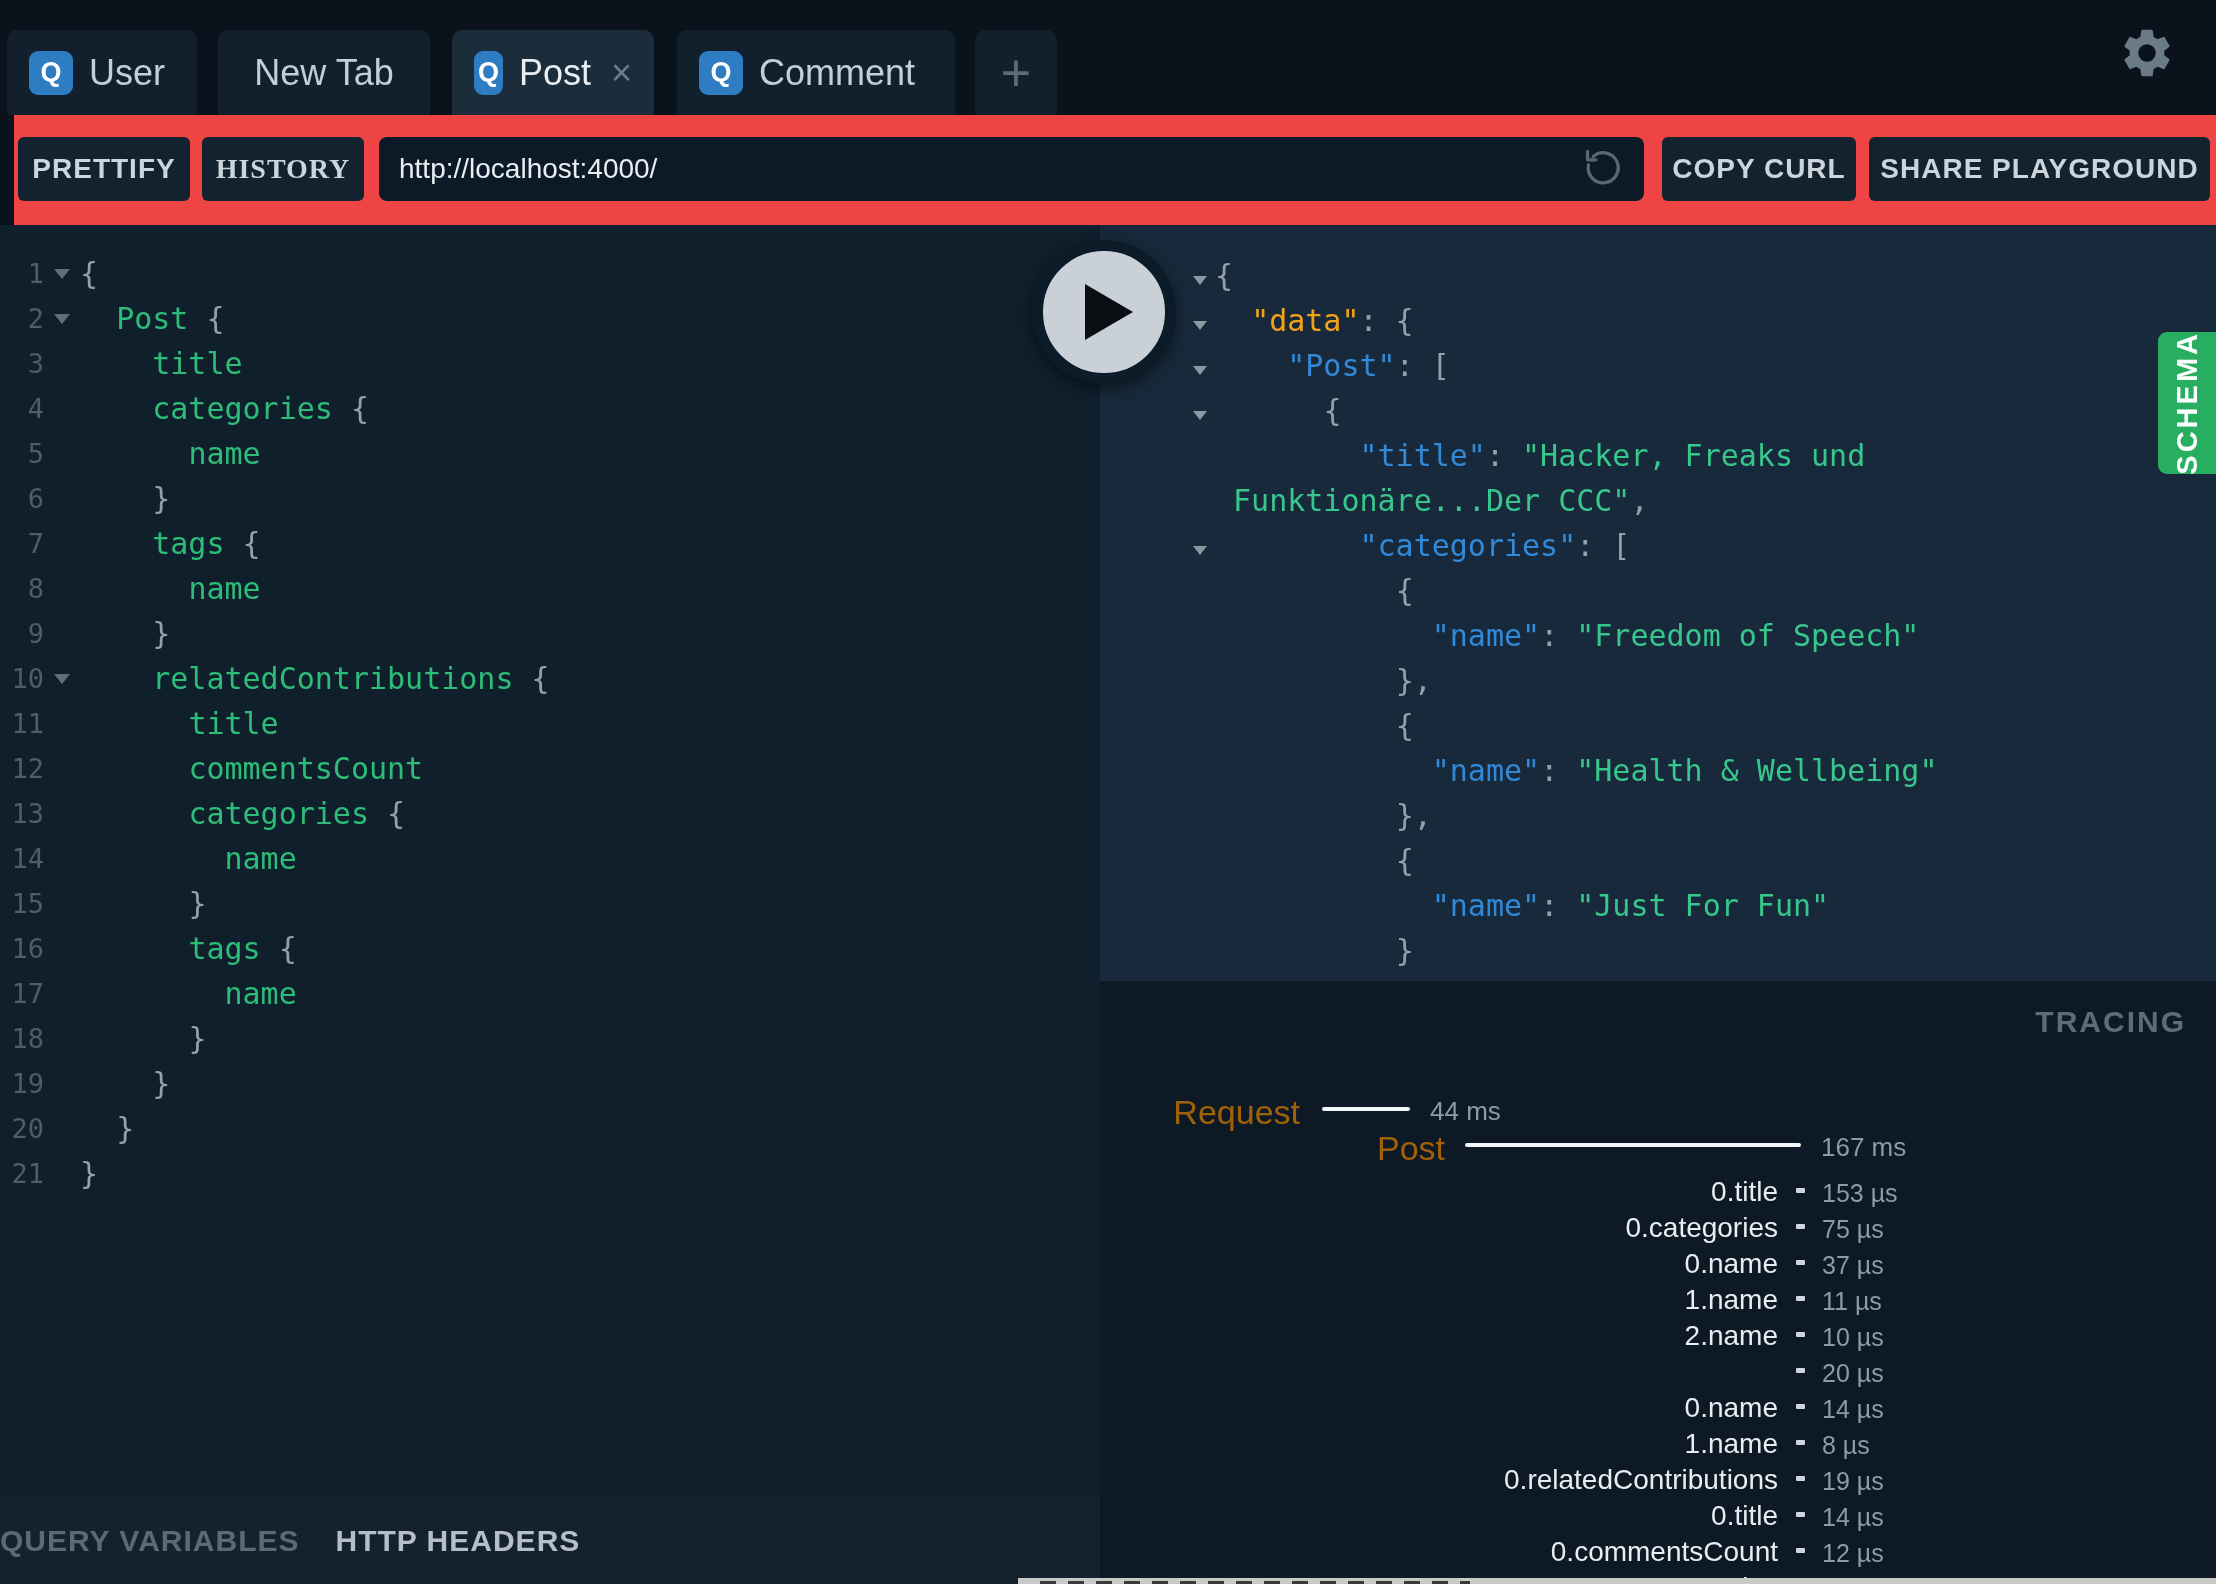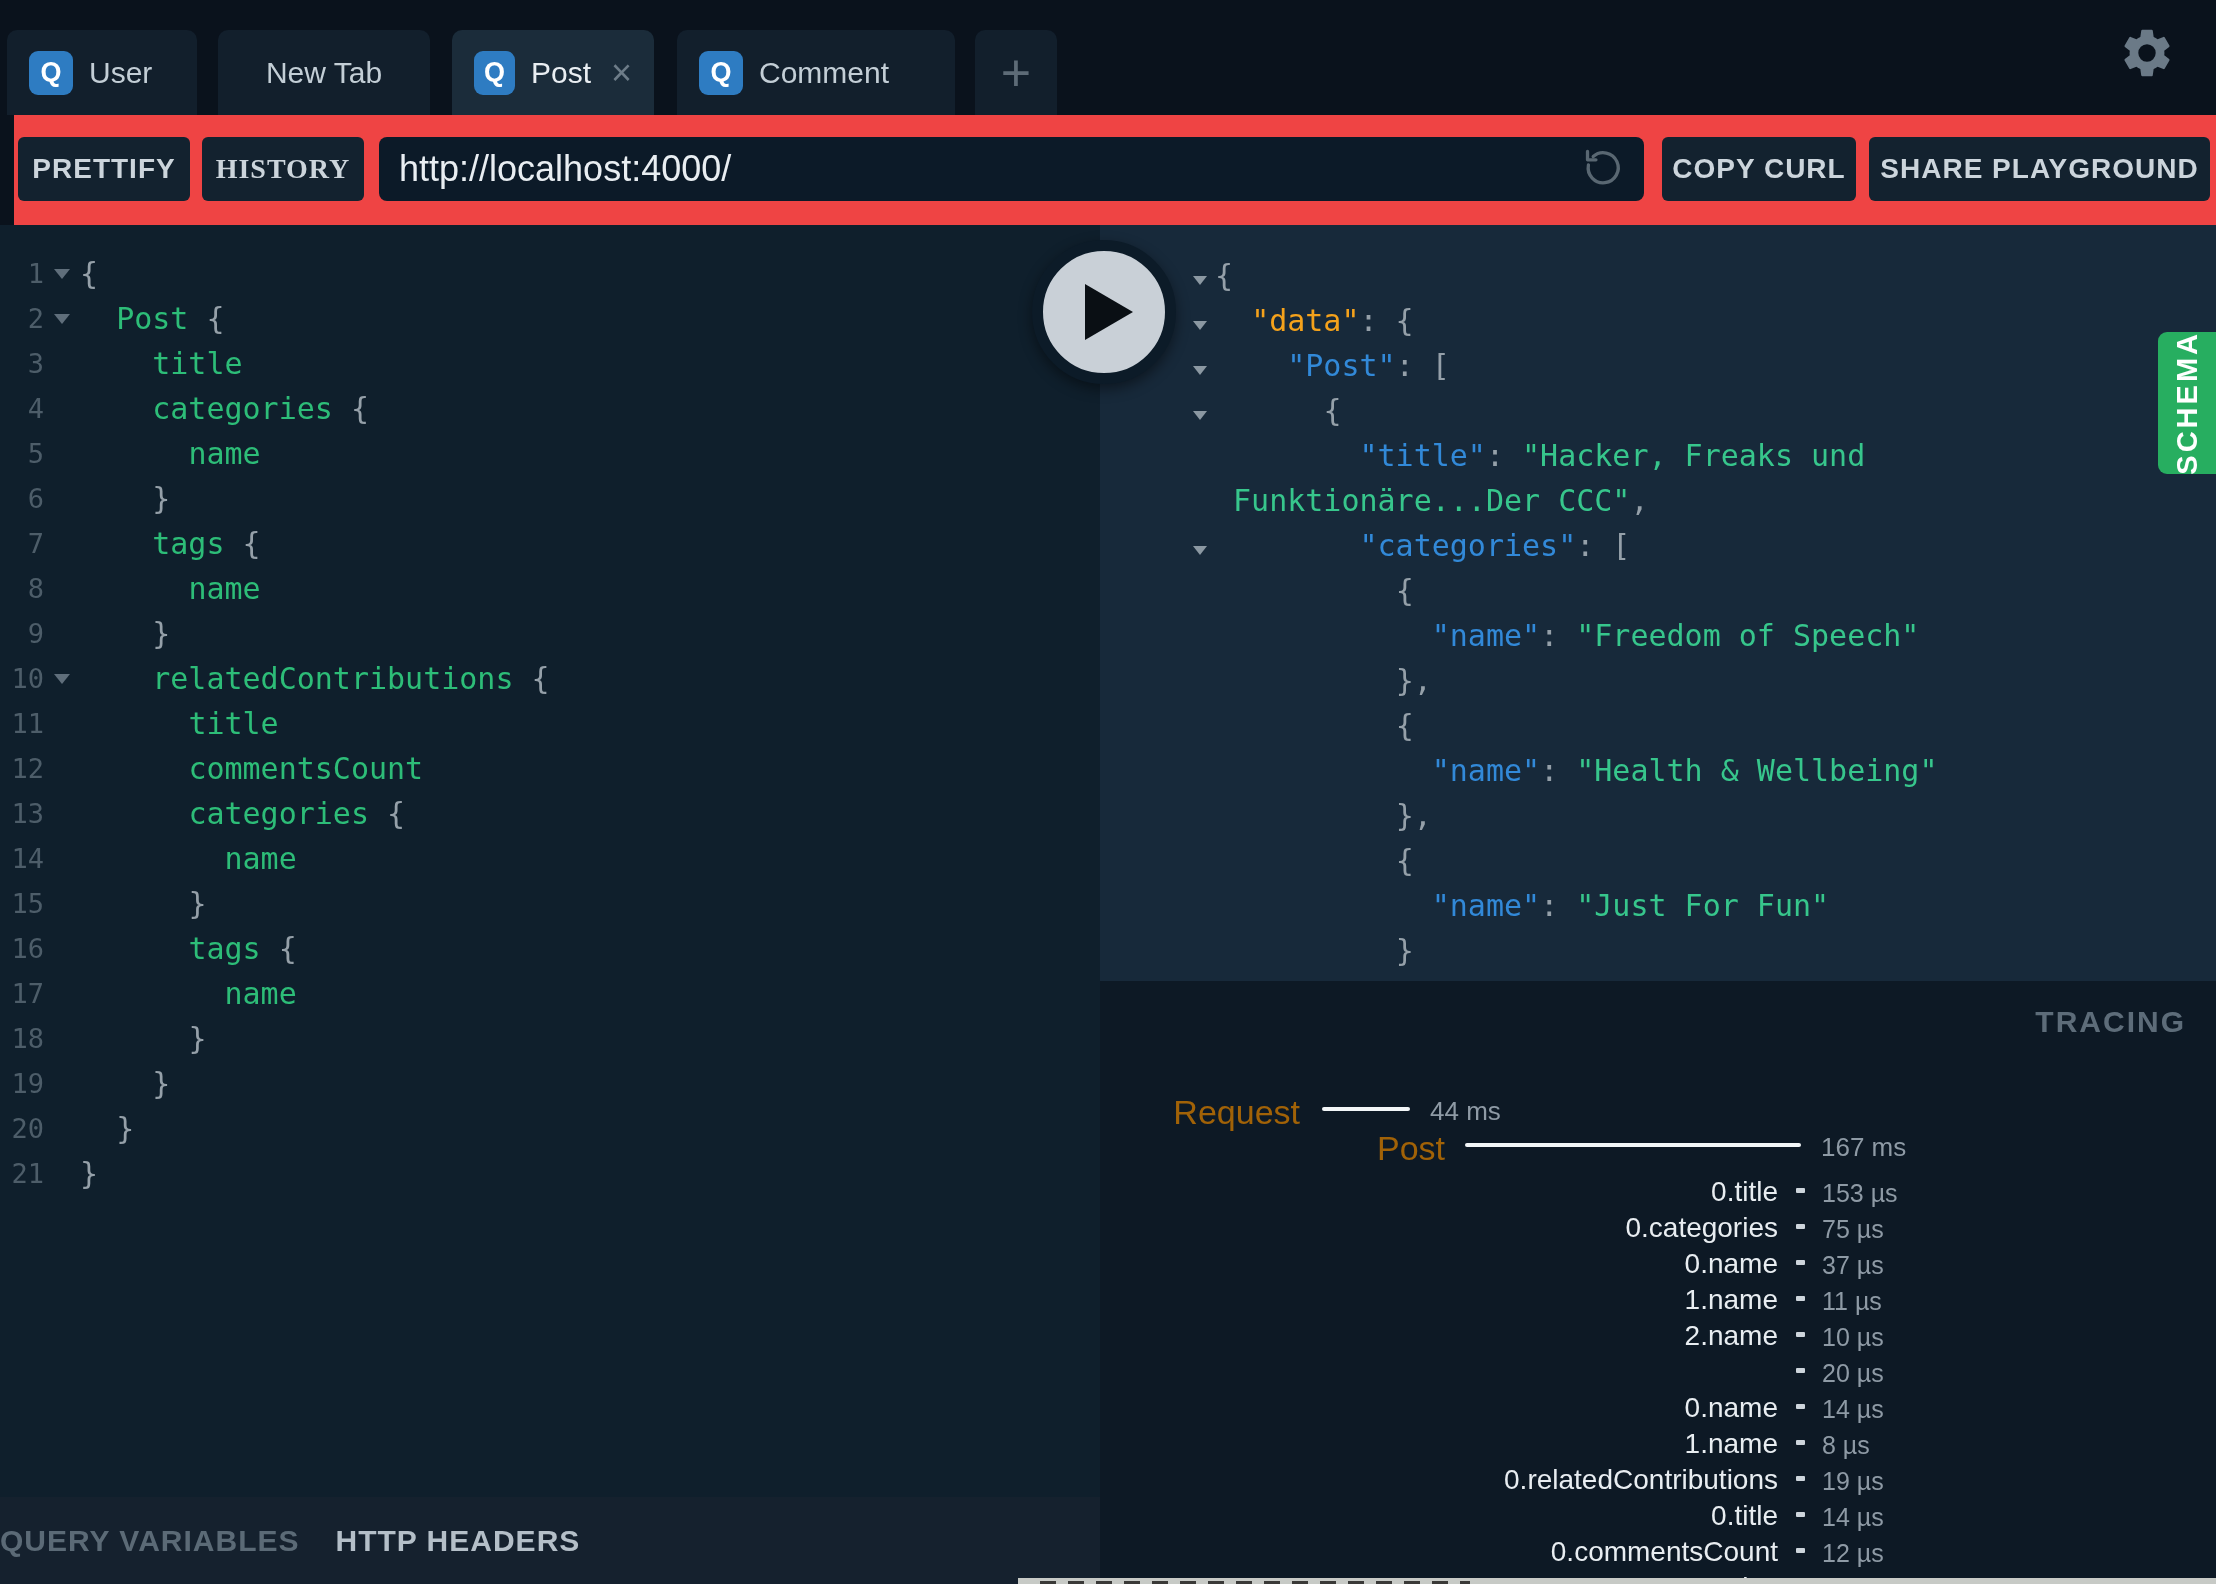--- a/index.html
+++ b/index.html
@@ -4,37 +4,37 @@
 <style>
   * { margin:0; padding:0; box-sizing:border-box; }
   html,body { width:2216px; height:1584px; overflow:hidden; }
   body { position:relative; background:#0a121c; font-family:"Liberation Sans", sans-serif; }
 
   
   .topbar { position:absolute; left:0; top:0; width:2216px; height:115px; background:#0a121c; }
   .tab { position:absolute; top:30px; height:85px; background:#121f2c; border-radius:10px 10px 0 0;
          display:flex; align-items:center; padding:0 22px; gap:16px; cursor:pointer; }
   .tab.active { background:#1b2c3a; }
-  .tab-label { font-size:30px; color:#c3ced6; white-space:nowrap; }
+  .tab-label { font-size:36px; color:#c3ced6; white-space:nowrap; }
   .tab.active .tab-label { color:#e9eef2; }
   .q-badge { width:44px; height:44px; border-radius:9px; background:#2e7cc2; color:#ffffff;
              font-weight:bold; font-size:27px; display:flex; align-items:center; justify-content:center; }
   .tab-close { color:#6d7c88; font-size:36px; line-height:36px; margin-left:4px; }
   .plus-tab { position:absolute; top:30px; height:85px; background:#121f2c; border-radius:10px 10px 0 0;
               display:flex; align-items:center; justify-content:center; color:#5d6b77; font-size:52px; font-weight:300; cursor:pointer; }
   .gear { position:absolute; top:24px; left:2118px; width:58px; height:58px; cursor:pointer; }
 
   
   .toolbar { position:absolute; left:14px; top:115px; width:2216px; height:110px; background:#ef4444; }
   .tb-btn { position:absolute; top:22px; height:64px; background:#13222f; border-radius:6px;
             display:flex; align-items:center; justify-content:center; color:#ccd5dc;
             font-size:28px; font-weight:bold; letter-spacing:1px; cursor:pointer; white-space:nowrap; }
   .url-box { position:absolute; top:22px; left:365px; width:1265px; height:64px; background:#0c1a28;
              border-radius:8px; display:flex; align-items:center; padding:0 20px; }
-  .url-text { color:#e9eef2; font-size:36px; flex:1; white-space:nowrap; overflow:hidden; }
+  .url-text { color:#e9eef2; font-size:28px; flex:1; white-space:nowrap; overflow:hidden; }
   .reload { width:44px; height:44px; opacity:.85; cursor:pointer; }
 
   
   .editor-pane { position:absolute; left:0; top:225px; width:1100px; height:1272px; background:#0f1f2c;
                  padding-top:26px; overflow:hidden; }
   .ed-line { height:45px; line-height:45px; white-space:pre; }
   .ln { display:inline-block; width:44px; text-align:right; color:#4d5d69;
         font-family:"DejaVu Sans Mono", monospace; font-size:27px; vertical-align:top; }
   .fold-slot { display:inline-block; width:36px; text-align:center; vertical-align:top; }
   .tri { display:inline-block; width:0; height:0; border-left:8px solid transparent;

